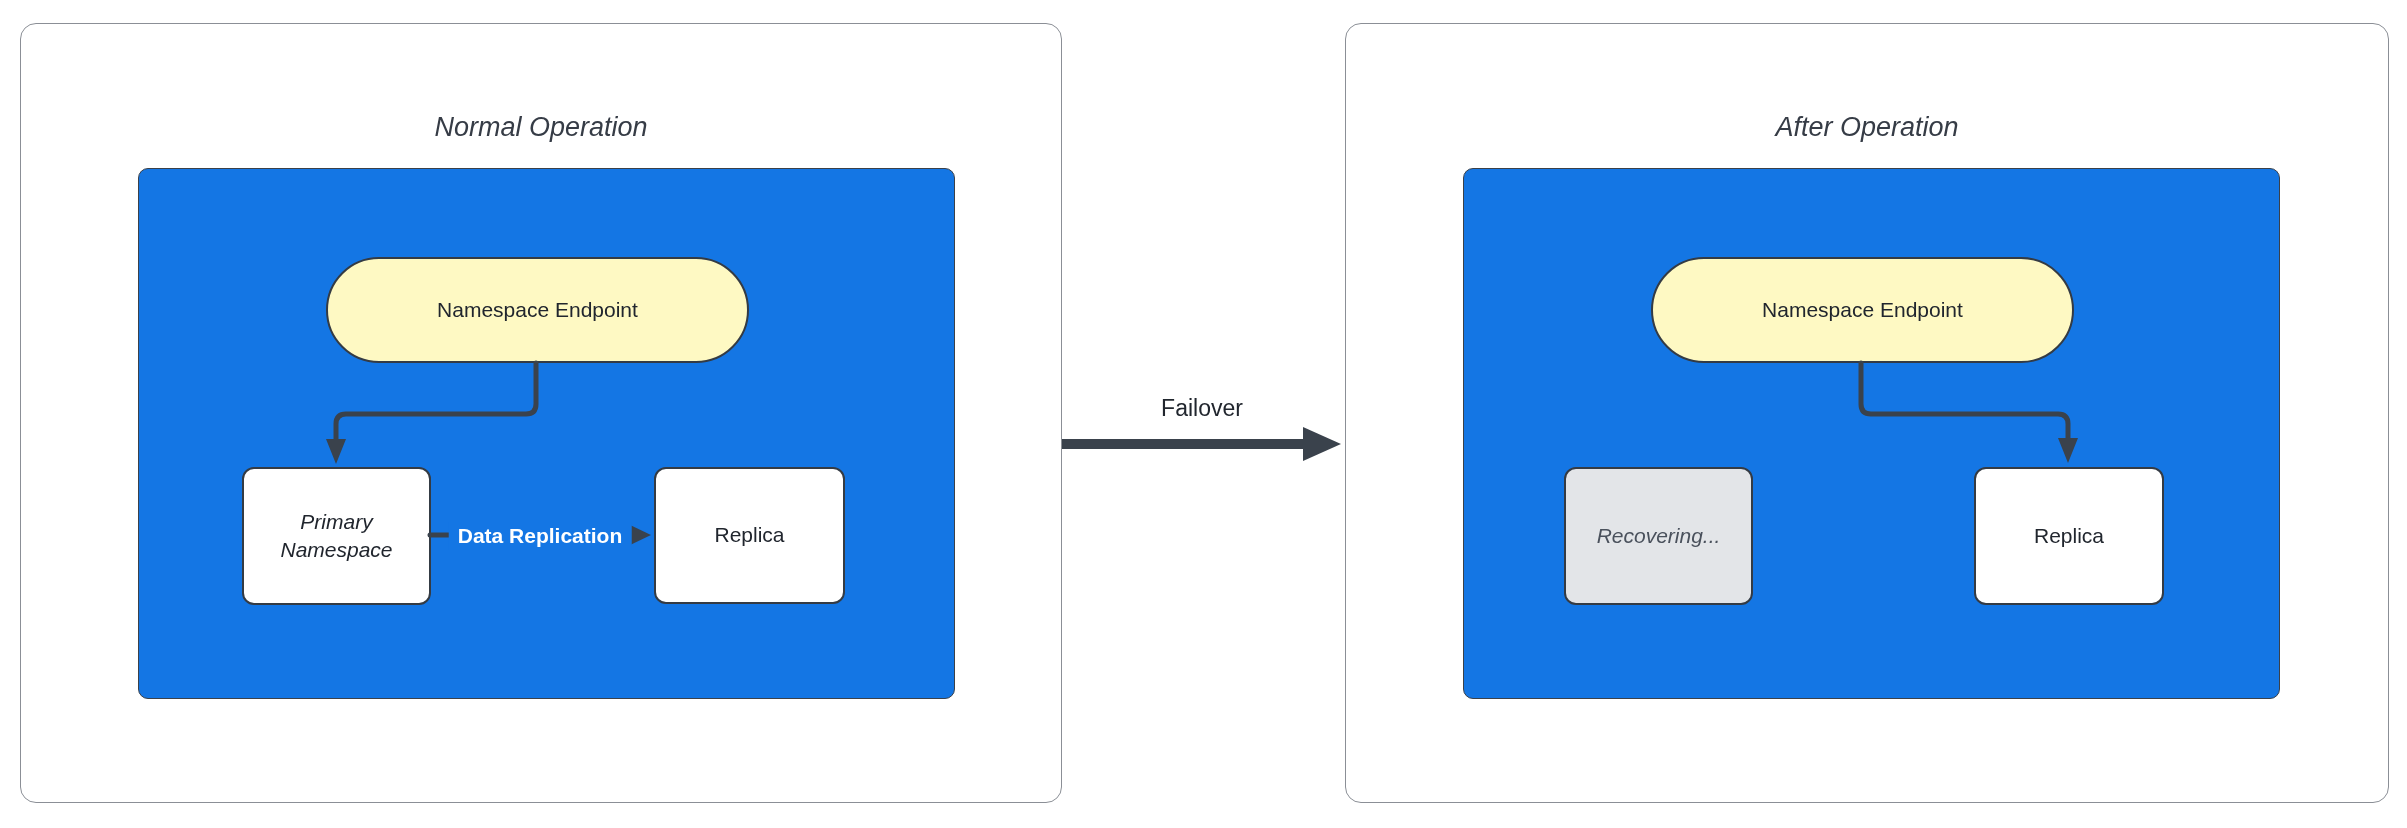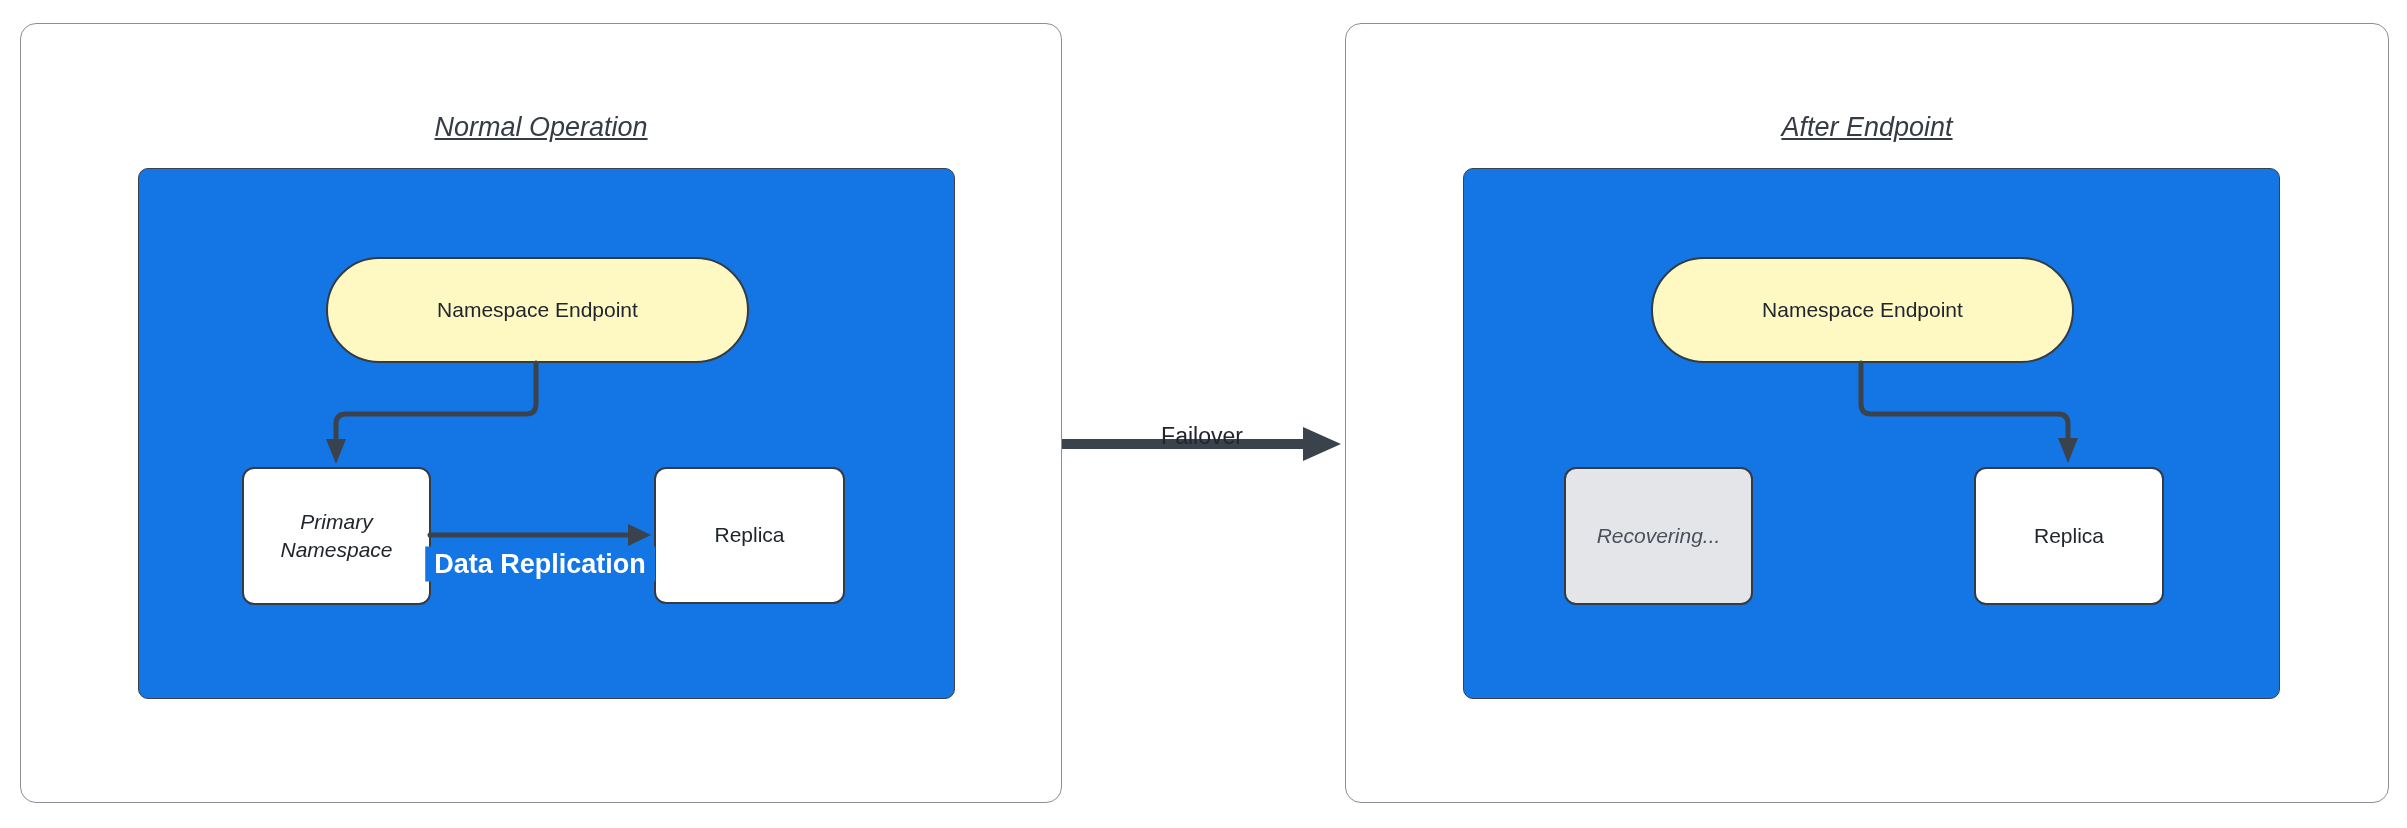--- a/index.html
+++ b/index.html
@@ -19,21 +19,21 @@
     font-family:"Liberation Sans","DejaVu Sans",sans-serif;
   }
   .panel{
     position:absolute;top:23px;height:780px;background:#fff;
     border:1.5px solid var(--panel-border);border-radius:16px;box-sizing:border-box;
   }
   .panel-left{left:20px;width:1042px;}
   .panel-right{left:1345px;width:1044px;}
   .panel-title{
     position:absolute;top:88px;left:0;right:0;text-align:center;
-    font-style:italic;font-size:27px;color:var(--title-color);text-decoration:underline;
+    font-style:italic;font-size:27px;color:var(--title-color);
   }
   .container-box{
     position:absolute;left:117px;top:144px;width:817px;height:531px;
     background:var(--container-fill);
     border:1.4px solid #3B4149;border-radius:10px;box-sizing:border-box;
   }
   .pill{
     position:absolute;left:305px;top:233px;width:423px;height:106px;
     background:#fef9c3;border:2.5px solid var(--node-border);border-radius:53px;
     display:flex;align-items:center;justify-content:center;
@@ -51,25 +51,25 @@
   .node-recovering{
     left:218px;background:var(--recovering-fill);
     color:var(--recovering-text);font-style:italic;
   }
   .node-replica-right{left:628px;width:190px;}
   .arrows-overlay{
     position:absolute;left:0;top:0;width:2407px;height:828px;
     z-index:2;pointer-events:none;
   }
   .panel{z-index:1;}
-  .edge-label{position:absolute;z-index:3;white-space:nowrap;margin-top:28px;}
+  .edge-label{position:absolute;z-index:3;white-space:nowrap;}
   .replication-label{
     left:540px;top:536px;transform:translate(-50%,-50%);
     background:var(--container-fill);color:var(--edge-label-color);
-    font-weight:700;font-size:27px;padding:2px 9px;
+    font-weight:700;font-size:21px;padding:2px 9px;
   }
   .failover-label{
     left:1202px;top:408px;transform:translate(-50%,-50%);
     font-size:23px;color:var(--node-text);
   }
 </style>
 </head>
 <body>
 
 <div class="canvas">
@@ -82,21 +82,21 @@
     </div>
     <div class="node node-primary">
       <span>Primary Namespace</span>
     </div>
     <div class="node node-replica-left">
       <span>Replica</span>
     </div>
   </div>
 
   <div class="panel panel-right">
-    <div class="panel-title">After Endpoint</div>
+    <div class="panel-title">After Operation</div>
     <div class="container-box"></div>
     <div class="pill">
       <span>Namespace Endpoint</span>
     </div>
     <div class="node node-recovering">
       <span>Recovering...</span>
     </div>
     <div class="node node-replica-right">
       <span>Replica</span>
     </div>

